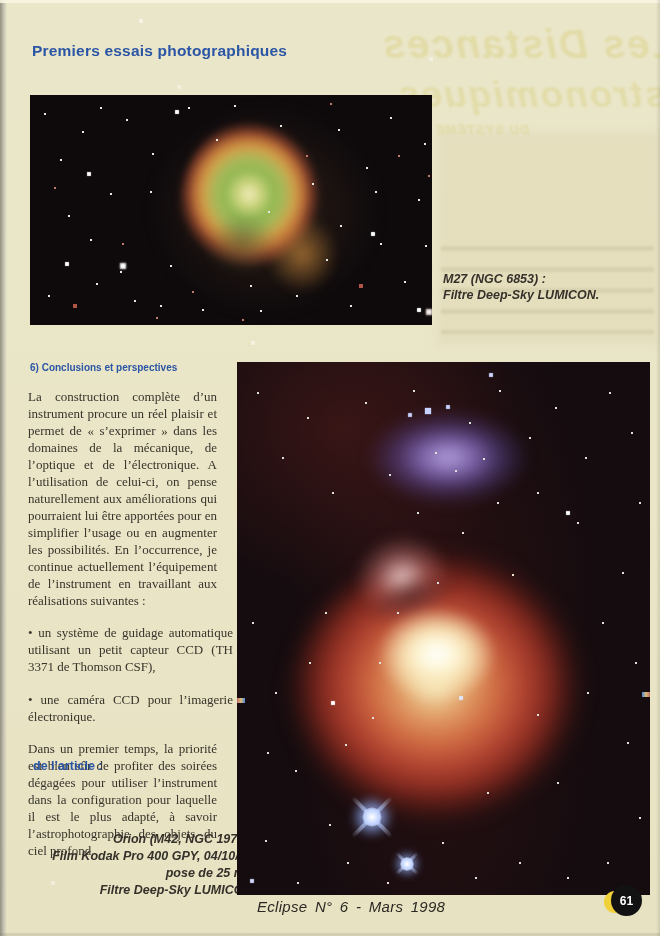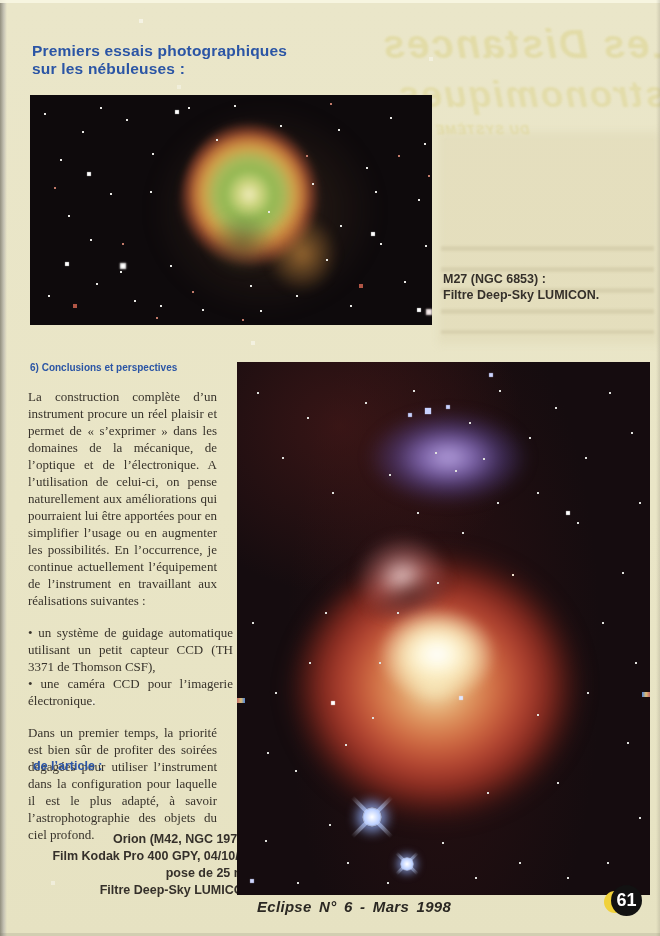--- a/index.html
+++ b/index.html
@@ -58,31 +58,31 @@
     230px 215px 0 0 #e8e8e4,310px 130px 0 0 #e8e8e4;}
   .m27-stars-bright{left:0;top:0;width:2px;height:2px;background:transparent;box-shadow:
     36px 168px 1px 1px #fff,146px 16px 1px 1px #fff,342px 138px 1px 1px #fff,
     388px 214px 1px 1px #fff,58px 78px 1px 1px #fff,92px 170px 2px 2px #fff,398px 216px 2px 2px #f4e8e8;}
   .m27-stars-red{left:0;top:0;width:2px;height:2px;background:transparent;box-shadow:
     24px 92px 0 0 #c27a6a,92px 148px 0 0 #c27a6a,126px 222px 0 0 #c27a6a,212px 224px 0 0 #c27a6a,
     276px 60px 0 0 #c27a6a,330px 190px 0 1px #b05545,368px 60px 0 0 #c27a6a,398px 80px 0 0 #c27a6a,
     162px 196px 0 0 #c27a6a,300px 8px 0 0 #c27a6a,44px 210px 0 1px #b05545,356px 242px 0 0 #c27a6a;}
 
   
-  .caption{font-weight:bold;font-size:12.5px;line-height:16px;color:#35302a;}
+  .caption{font-weight:bold;font-size:12.5px;line-height:16px;color:#35302a;font-style:italic;}
   .m27-caption{left:443px;top:271px;}
   .orion-caption{left:28px;top:831px;width:228px;text-align:right;line-height:17px;}
 
   
   .section-heading{left:30px;top:362px;font-weight:bold;font-size:10px;color:#2b55a5;}
   .article-col{left:28px;top:388px;width:205px;font-family:"Liberation Serif",serif;font-size:13px;line-height:17px;
     color:#38332b;text-align:justify;}
   .article-col p{margin:0 16px 15px 0;}
   .article-col p.bullet{margin:0;}
-  .article-col p.bullet-last{margin:0 0 15px 0;}
+  .article-col p.bullet-last{margin:16px 0 15px 0;}
   .credits{left:33px;top:758px;font-weight:bold;font-size:12.5px;line-height:16px;color:#2b55a5;}
 
   
   .orion-photo{left:237px;top:362px;width:413px;height:533px;background:#150c0f;overflow:hidden;}
   .orion-ambient{left:0;top:0;width:413px;height:533px;
     background:radial-gradient(ellipse 260px 240px at 25% 12%,rgba(90,30,28,.5),rgba(90,30,28,0) 70%),
                radial-gradient(ellipse 210px 520px at 50% 55%,rgba(70,22,22,.4),rgba(70,22,22,0) 75%);}
   .orion-purple{left:130px;top:48px;width:180px;height:95px;border-radius:50%;filter:blur(7px);
     background:radial-gradient(closest-side at 45% 50%,rgba(195,175,238,.95) 0%,rgba(140,115,200,.8) 35%,rgba(90,70,150,.5) 65%,rgba(90,70,150,0) 100%);}
   .orion-red{left:48px;top:185px;width:340px;height:330px;border-radius:50%;filter:blur(9px);
@@ -125,40 +125,39 @@
   .sp2-a{left:155px;top:500px;width:30px;height:3px;transform:rotate(45deg);
     background:linear-gradient(90deg,rgba(220,232,255,0),#dce8ff,rgba(220,232,255,0));}
   .sp2-b{left:155px;top:500px;width:30px;height:3px;transform:rotate(-45deg);
     background:linear-gradient(90deg,rgba(220,232,255,0),#dce8ff,rgba(220,232,255,0));}
   .streak-l{left:0;top:336px;width:8px;height:5px;opacity:.85;
     background:linear-gradient(90deg,#d77,#fd8,#59f);}
   .streak-r{right:0;top:330px;width:8px;height:5px;opacity:.85;
     background:linear-gradient(90deg,#59f,#fd8,#d77);}
 
   
-  .footer-text{left:257px;top:898px;font-style:italic;font-weight:bold;font-size:15px;color:#2b2823;word-spacing:3px;letter-spacing:.3px;}
+  .footer-text{left:257px;top:898px;font-style:italic;font-weight:normal;font-size:15px;color:#2b2823;word-spacing:3px;letter-spacing:.3px;}
   .badge-yellow{left:604px;top:891px;width:22px;height:22px;border-radius:50%;background:#f0d13a;}
   .badge-black{left:611px;top:885px;width:31px;height:31px;border-radius:50%;background:#121212;color:#fff;
-    font-weight:bold;font-size:18px;display:flex;align-items:center;justify-content:center;}
+    font-weight:bold;font-size:12px;display:flex;align-items:center;justify-content:center;}
 </style>
 </head>
 <body>
 
 <div class="page">
 
   <div class="abs ghost-box"></div>
   <div class="abs ghost ghost1">Les Distances</div>
   <div class="abs ghost ghost2">Astronomiques</div>
   <div class="abs ghost ghost3">DU SYSTÈME</div>
   <div class="abs ghost-rows"></div>
   <div class="abs speckles"></div>
 
   <div class="abs page-title">
     <div>Premiers essais photographiques</div>
-    <div>sur les nébuleuses :</div>
   </div>
 
   <div class="abs m27-photo">
     <div class="abs m27-glow"></div>
     <div class="abs m27-nebula"></div>
     <div class="abs m27-dark"></div>
     <div class="abs m27-orange"></div>
     <div class="abs m27-stars"></div>
     <div class="abs m27-stars-bright"></div>
     <div class="abs m27-stars-red"></div>

